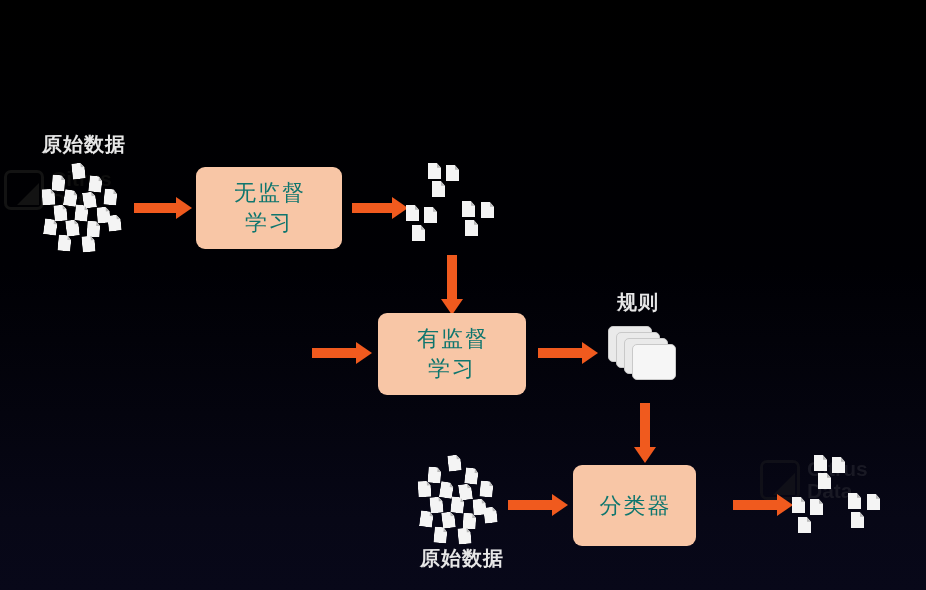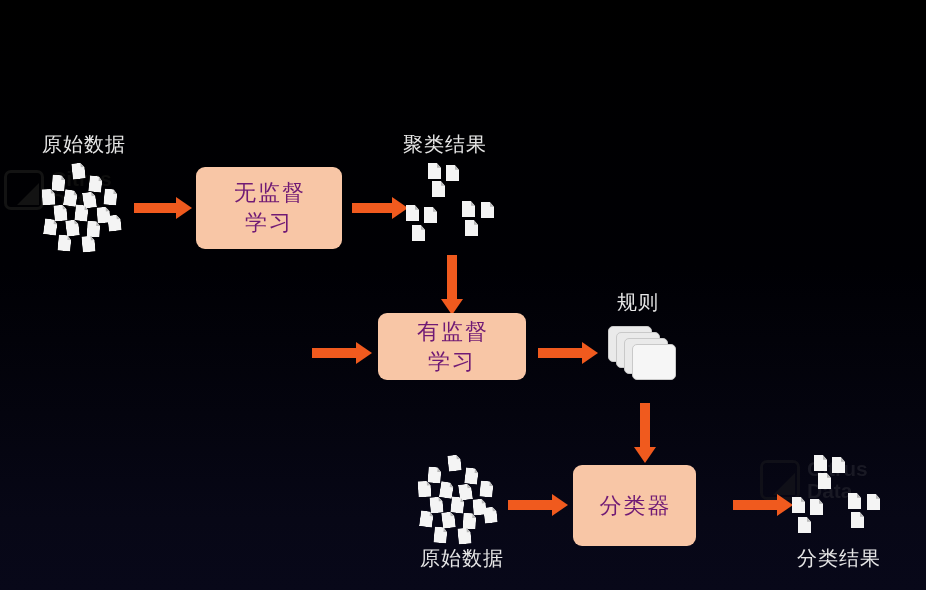--- a/index.html
+++ b/index.html
@@ -41,29 +41,30 @@
 
   
   .node-label {
     position: absolute;
     color: #e6e6e6;
     font-size: 20px;
     line-height: 26px;
     letter-spacing: 1px;
     white-space: nowrap;
     text-align: center;
+    font-weight: bold;
   }
   .node-label.two-line { line-height: 30px; }
 
   
   .proc-box {
     position: absolute;
     background: #f8c6a6;
     border-radius: 9px;
-    color: #701a75;
+    color: #0f766e;
     font-size: 22px;
     line-height: 30px;
     letter-spacing: 2px;
     text-indent: 2px;
     display: flex;
     align-items: center;
     justify-content: center;
     text-align: center;
     white-space: pre-line;
     box-sizing: border-box;
@@ -239,21 +240,20 @@
   </div>
 
   <div class="proc-box" style="left:196px; top:167px; width:146px; height:82px;">无监督
 学习</div>
 
   <div class="arrow-h" style="left:352px; top:208px; width:56px;">
     <div class="shaft" style="width:42px;"></div>
     <div class="head" style="left:40px;"></div>
   </div>
 
-  <div class="node-label" style="left:390px; top:131px; width:110px;">聚类结果</div>
 
   <div class="dot-field" id="field-cluster-top" style="left:406px; top:163px; width:100px; height:92px;">
       <div class="page" style="left: 22px; top: 0px;"></div>
       <div class="page" style="left: 40px; top: 2px;"></div>
       <div class="page" style="left: 26px; top: 18px;"></div>
       <div class="page" style="left: 0px; top: 42px;"></div>
       <div class="page" style="left: 18px; top: 44px;"></div>
       <div class="page" style="left: 6px; top: 62px;"></div>
       <div class="page" style="left: 56px; top: 38px;"></div>
       <div class="page" style="left: 75px; top: 39px;"></div>
@@ -264,21 +264,21 @@
     <div class="shaft" style="height:46px;"></div>
     <div class="head" style="top:44px;"></div>
   </div>
 
 
   <div class="arrow-h" style="left:312px; top:353px; width:62px;">
     <div class="shaft" style="width:46px;"></div>
     <div class="head" style="left:44px;"></div>
   </div>
 
-  <div class="proc-box" style="left:378px; top:313px; width:148px; height:67px;">有监督
+  <div class="proc-box" style="left:378px; top:313px; width:148px; height:82px;">有监督
 学习</div>
 
   <div class="arrow-h" style="left:538px; top:353px; width:62px;">
     <div class="shaft" style="width:46px;"></div>
     <div class="head" style="left:44px;"></div>
   </div>
 
   <div class="node-label" style="left:608px; top:289px; width:60px;">规则</div>
 
   <div class="card-stack" id="rules-stack" style="left:608px; top:326px;">
@@ -331,15 +331,14 @@
       <div class="page" style="left: 40px; top: 2px;"></div>
       <div class="page" style="left: 26px; top: 18px;"></div>
       <div class="page" style="left: 0px; top: 42px;"></div>
       <div class="page" style="left: 18px; top: 44px;"></div>
       <div class="page" style="left: 6px; top: 62px;"></div>
       <div class="page" style="left: 56px; top: 38px;"></div>
       <div class="page" style="left: 75px; top: 39px;"></div>
       <div class="page" style="left: 59px; top: 57px;"></div>
     </div>
 
-  <div class="node-label" style="left:782px; top:545px; width:114px;">分类结果</div>
 
 </div>
 
 </body></html>

